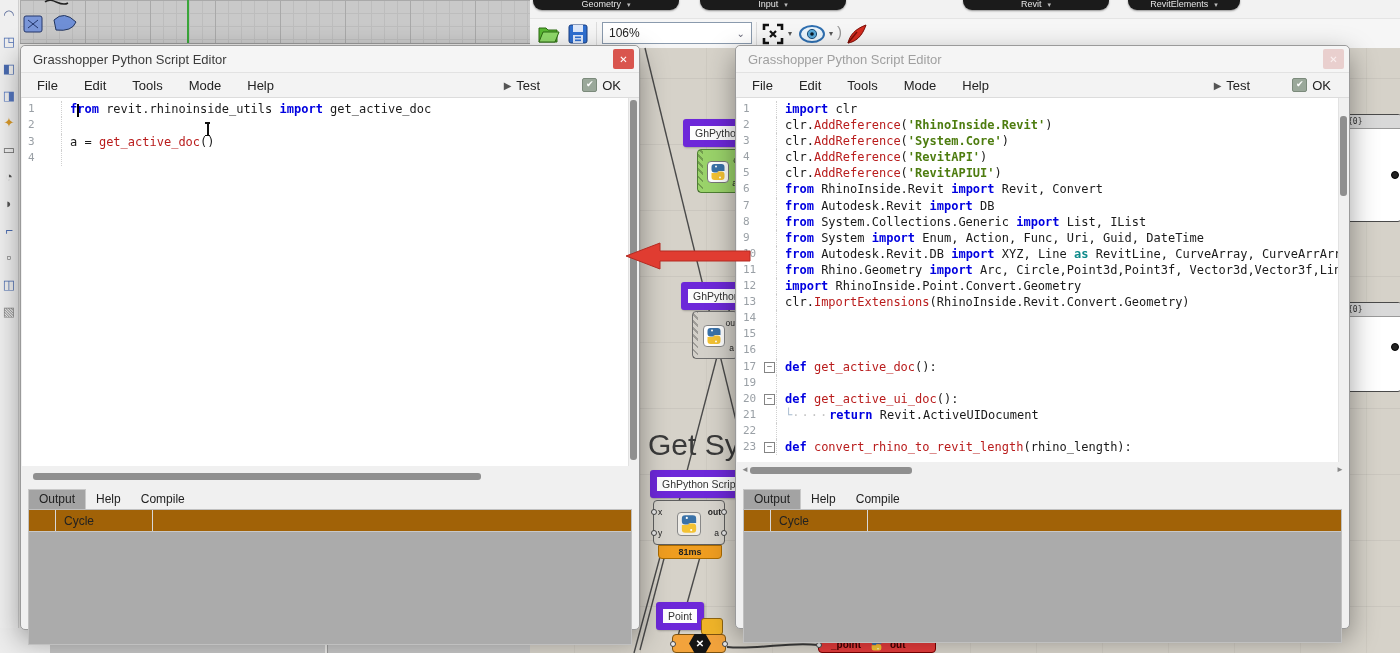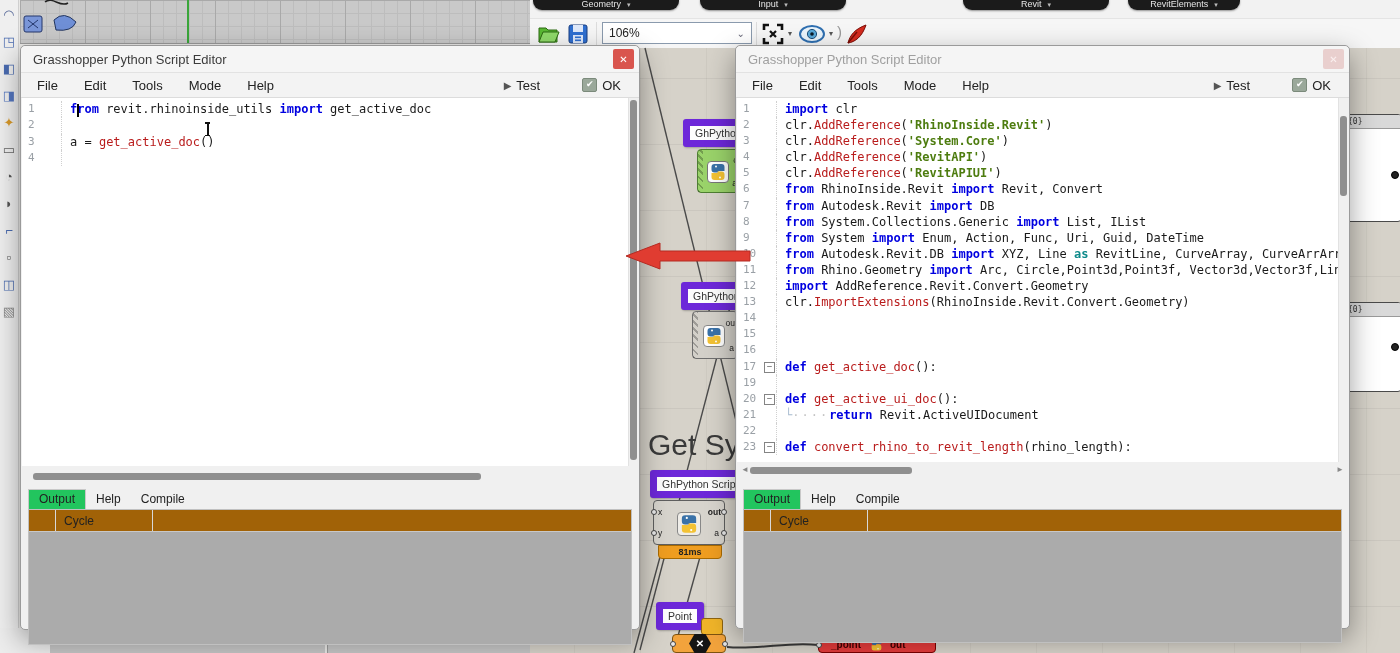--- a/index.html
+++ b/index.html
@@ -90,21 +90,21 @@
   .tw{color:#c4c4c4;letter-spacing:2px;}
   .tg{color:#a8bcd0;}
   .vscroll{position:absolute;top:52px;width:9px;background:#f0f0f0;border-left:1px solid #e2e2e2;}
   .vthumb{position:absolute;left:1px;width:7px;background:#8f8f8f;border-radius:3px;}
   .hscroll{position:absolute;height:13px;background:#f0f0f0;}
   .hthumb{position:absolute;top:3px;height:7px;background:#8f8f8f;border-radius:3px;}
   .harrow{position:absolute;top:1px;font-size:8px;color:#888;}
   .bottompanel{position:absolute;left:7px;right:7px;}
   .ptabs{display:flex;font-size:12px;color:#222;height:22px;align-items:flex-end;gap:0;}
   .ptabs span{padding:2px 10px 3px 10px;}
-  .ptabs span:first-child{background:#22c55e;border:1px solid #c8c8c8;border-bottom:none;}
+  .ptabs span:first-child{background:#a3a3a3;border:1px solid #c8c8c8;border-bottom:none;}
   .pbox{border:1px solid #c0c0c0;background:#ababab;}
   .phead{height:21px;background:#a16207;border-bottom:1px solid #c8c8c8;display:flex;font-size:12px;color:#222;align-items:center;}
   .phead .c0{width:26px;height:100%;border-right:1px solid #d8d8d8;flex:none;}
   .phead .c1{padding-left:8px;border-right:1px solid #d8d8d8;height:100%;display:flex;align-items:center;width:88px;}
   
   .caret{position:absolute;width:1.5px;height:13px;background:#000;}
   .ibeam{position:absolute;width:7px;height:14px;}
   .ibeam::before,.ibeam::after{content:"";position:absolute;left:1px;width:5px;height:1.5px;background:#111;}
   .ibeam::before{top:0;} .ibeam::after{bottom:0;}
   .ibeam i{position:absolute;left:3px;top:0;bottom:0;width:1.5px;background:#111;}
@@ -382,21 +382,21 @@
         <div class="crow"><span class="lnum">2</span><span class="fold"></span><span class="ltext"><span class="tp">clr.</span><span class="tf">AddReference</span><span class="tp">(</span><span class="ts">'RhinoInside.Revit'</span><span class="tp">)</span></span></div>
         <div class="crow"><span class="lnum">3</span><span class="fold"></span><span class="ltext"><span class="tp">clr.</span><span class="tf">AddReference</span><span class="tp">(</span><span class="ts">'System.Core'</span><span class="tp">)</span></span></div>
         <div class="crow"><span class="lnum">4</span><span class="fold"></span><span class="ltext"><span class="tp">clr.</span><span class="tf">AddReference</span><span class="tp">(</span><span class="ts">'RevitAPI'</span><span class="tp">)</span></span></div>
         <div class="crow"><span class="lnum">5</span><span class="fold"></span><span class="ltext"><span class="tp">clr.</span><span class="tf">AddReference</span><span class="tp">(</span><span class="ts">'RevitAPIUI'</span><span class="tp">)</span></span></div>
         <div class="crow"><span class="lnum">6</span><span class="fold"></span><span class="ltext"><span class="tk">from</span><span class="tp"> RhinoInside.Revit </span><span class="tk">import</span><span class="tp"> Revit, Convert</span></span></div>
         <div class="crow"><span class="lnum">7</span><span class="fold"></span><span class="ltext"><span class="tk">from</span><span class="tp"> Autodesk.Revit </span><span class="tk">import</span><span class="tp"> DB</span></span></div>
         <div class="crow"><span class="lnum">8</span><span class="fold"></span><span class="ltext"><span class="tk">from</span><span class="tp"> System.Collections.Generic </span><span class="tk">import</span><span class="tp"> List, IList</span></span></div>
         <div class="crow"><span class="lnum">9</span><span class="fold"></span><span class="ltext"><span class="tk">from</span><span class="tp"> System </span><span class="tk">import</span><span class="tp"> Enum, Action, Func, Uri, Guid, DateTime</span></span></div>
         <div class="crow"><span class="lnum">10</span><span class="fold"></span><span class="ltext"><span class="tk">from</span><span class="tp"> Autodesk.Revit.DB </span><span class="tk">import</span><span class="tp"> XYZ, Line </span><span class="ta">as</span><span class="tp"> RevitLine, CurveArray, CurveArrArray</span></span></div>
         <div class="crow"><span class="lnum">11</span><span class="fold"></span><span class="ltext"><span class="tk">from</span><span class="tp"> Rhino.Geometry </span><span class="tk">import</span><span class="tp"> Arc, Circle,Point3d,Point3f, Vector3d,Vector3f,Line</span></span></div>
-        <div class="crow"><span class="lnum">12</span><span class="fold"></span><span class="ltext"><span class="tk">import</span><span class="tp"> AddReference.Revit.Convert.Geometry</span></span></div>
+        <div class="crow"><span class="lnum">12</span><span class="fold"></span><span class="ltext"><span class="tk">import</span><span class="tp"> RhinoInside.Point.Convert.Geometry</span></span></div>
         <div class="crow"><span class="lnum">13</span><span class="fold"></span><span class="ltext"><span class="tp">clr.</span><span class="tf">ImportExtensions</span><span class="tp">(RhinoInside.Revit.Convert.Geometry)</span></span></div>
         <div class="crow"><span class="lnum">14</span><span class="fold"></span><span class="ltext"></span></div>
         <div class="crow"><span class="lnum">15</span><span class="fold"></span><span class="ltext"></span></div>
         <div class="crow"><span class="lnum">16</span><span class="fold"></span><span class="ltext"></span></div>
         <div class="crow"><span class="lnum">17</span><span class="fold has"><span class="fm">−</span></span><span class="ltext"><span class="tk">def</span><span class="tp"> </span><span class="tf">get_active_doc</span><span class="tp">():</span></span></div>
         <div class="crow"><span class="lnum">19</span><span class="fold"></span><span class="ltext"></span></div>
         <div class="crow"><span class="lnum">20</span><span class="fold has"><span class="fm">−</span></span><span class="ltext"><span class="tk">def</span><span class="tp"> </span><span class="tf">get_active_ui_doc</span><span class="tp">():</span></span></div>
         <div class="crow"><span class="lnum">21</span><span class="fold"></span><span class="ltext"><span class="tg">└</span><span class="tw">····</span><span class="tk">return</span><span class="tp"> Revit.ActiveUIDocument</span></span></div>
         <div class="crow"><span class="lnum">22</span><span class="fold"></span><span class="ltext"></span></div>
         <div class="crow"><span class="lnum">23</span><span class="fold has"><span class="fm">−</span></span><span class="ltext"><span class="tk">def</span><span class="tp"> </span><span class="tf">convert_rhino_to_revit_length</span><span class="tp">(rhino_length):</span></span></div>

